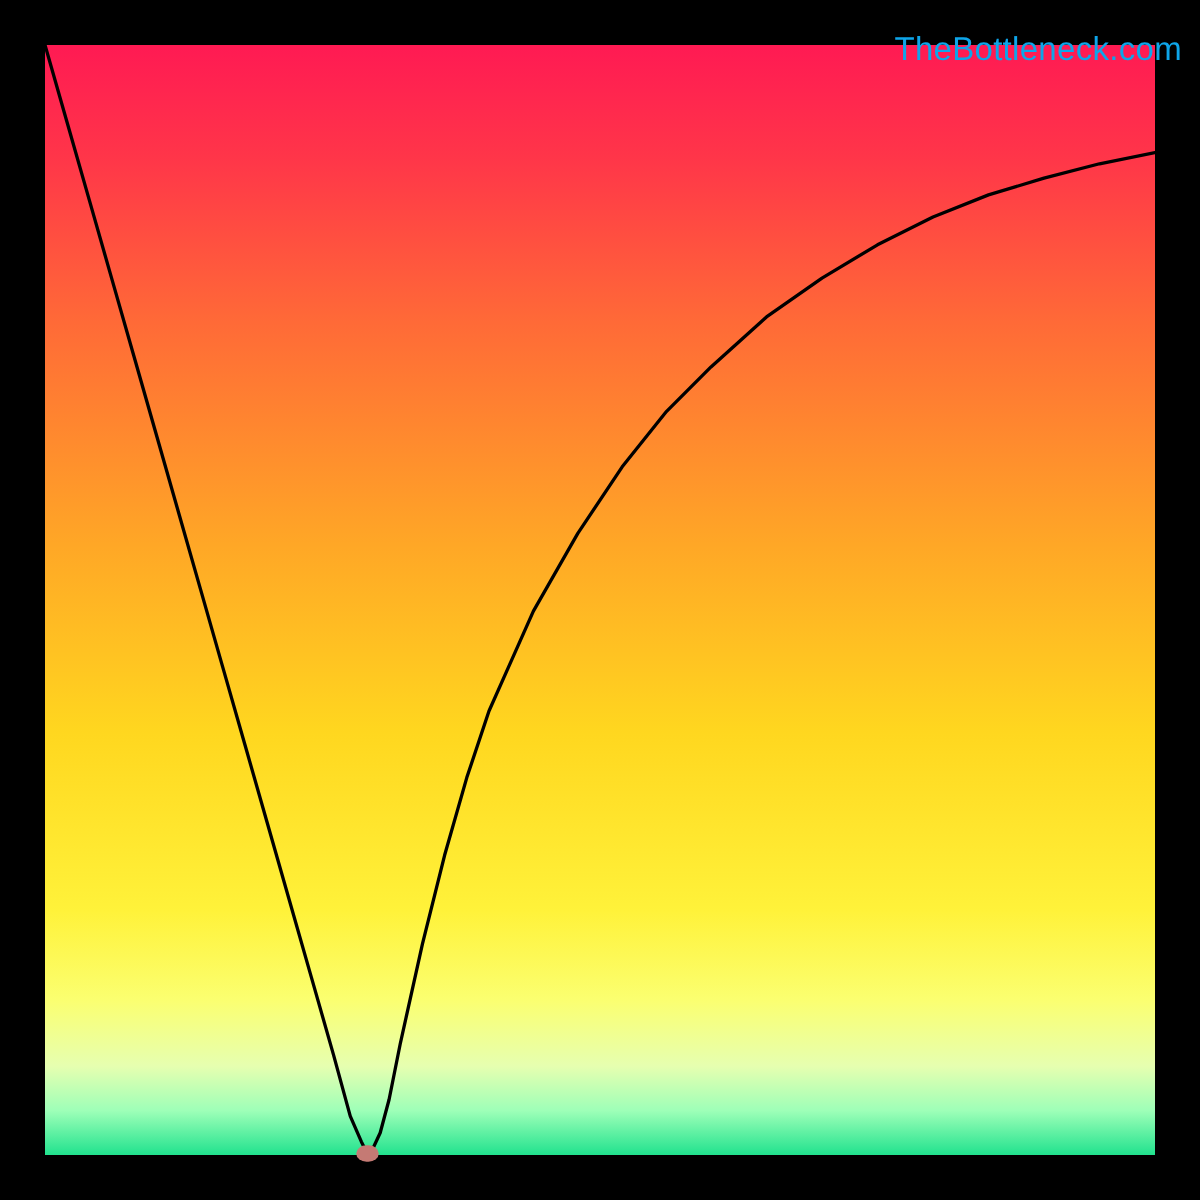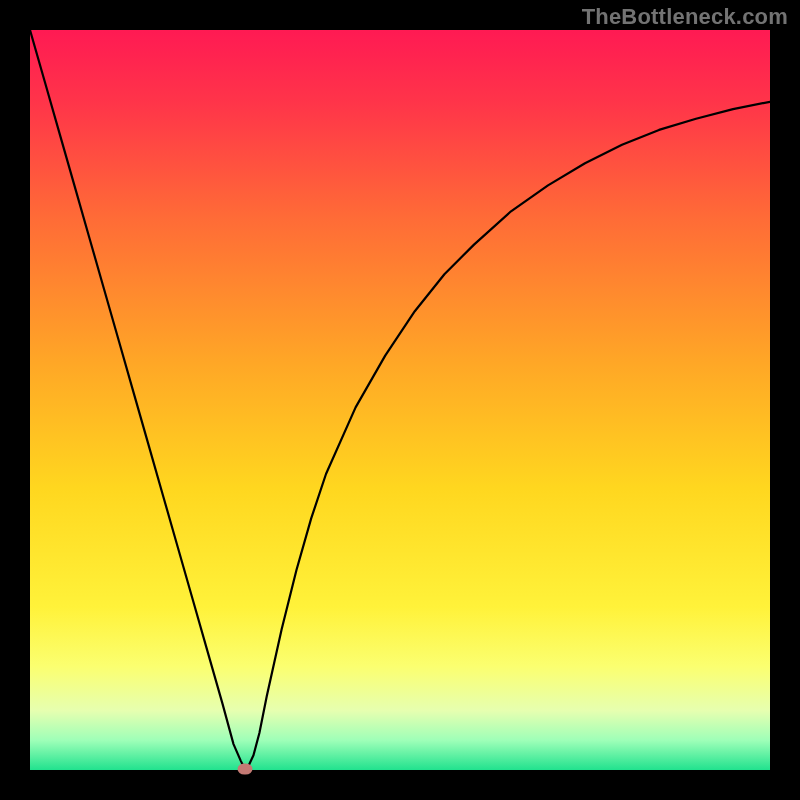--- a/index.html
+++ b/index.html
@@ -7,25 +7,25 @@
     padding: 0;
     width: 800px;
     height: 800px;
     position: relative;
     font-family: Arial, Helvetica, sans-serif;
     background: #000;
     overflow: hidden;
   }
   .watermark {
     position: absolute;
-    top: 4px;
+    top: 20px;
     right: 12px;
-    color: #737373;
+    color: #0ea5e9;
     font-size: 22px;
-    font-weight: 700;
+    font-weight: 400;
     z-index: 10;
     letter-spacing: 0.2px;
   }
   .plot-outer {
     position: absolute;
     left: 30px;
     top: 30px;
     width: 740px;
     height: 740px;
     background: #000;

